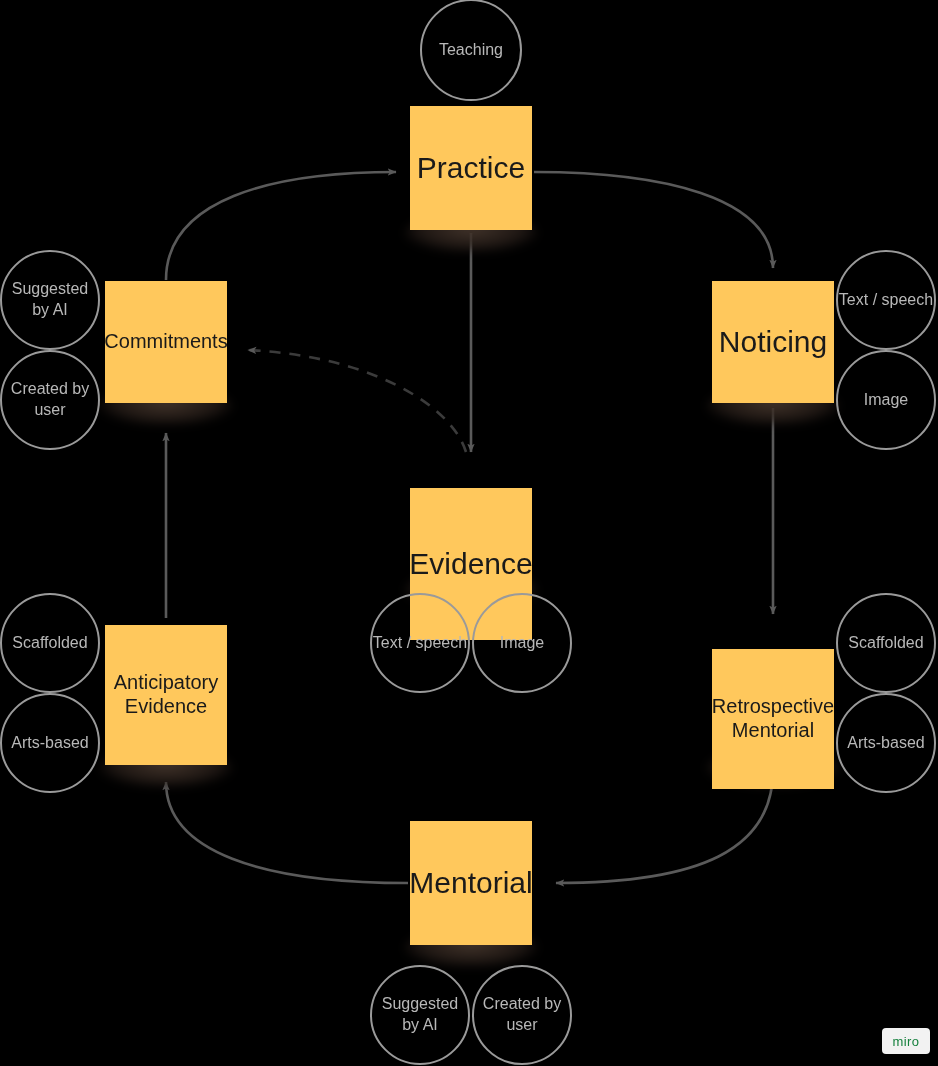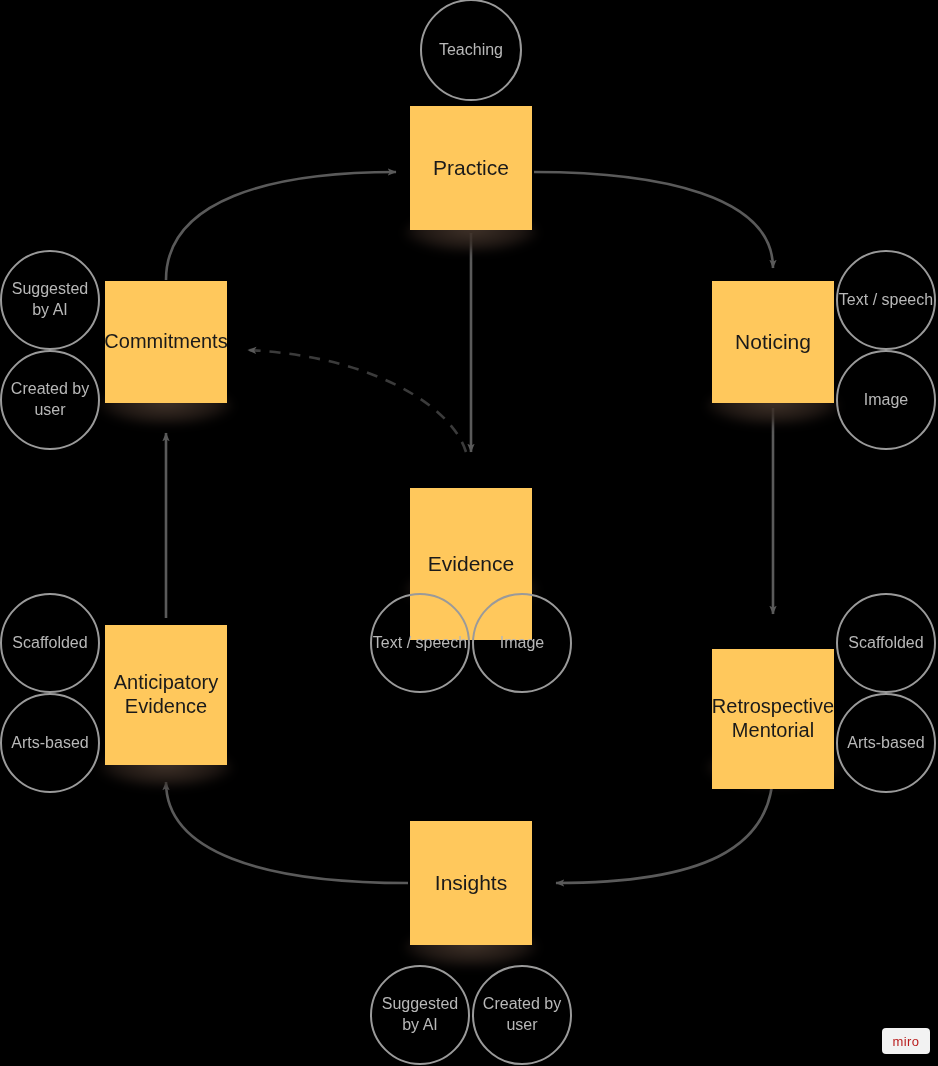--- a/index.html
+++ b/index.html
@@ -36,21 +36,21 @@
     z-index: 5;
   }
   .note .note-label { display: block; }
   .note-shadow {
     position: absolute;
     z-index: 4;
     border-radius: 50% / 60%;
     filter: blur(5px);
     background: radial-gradient(ellipse at 50% 35%, rgba(70,55,45,0.95) 0%, rgba(40,30,25,0.75) 55%, rgba(0,0,0,0) 78%);
   }
-  .note-big { font-size: 21px; font-weight: 400; }
+  .note-big { font-size: 30px; font-weight: 400; }
   .note-med { font-size: 20px; font-weight: 400; }
   .circle {
     position: absolute;
     border: 2px solid #9a9a9a;
     border-radius: 50%;
     color: #b8b8b8;
     display: flex;
     align-items: center;
     justify-content: center;
     text-align: center;
@@ -64,21 +64,21 @@
     position: absolute;
     right: 8px;
     bottom: 12px;
     width: 48px;
     height: 26px;
     background: #f2f2f2;
     border-radius: 4px;
     display: flex;
     align-items: center;
     justify-content: center;
-    color: #b91c1c;
+    color: #15803d;
     font-size: 13px;
     letter-spacing: 0.4px;
     z-index: 20;
   }
 </style>
 </head>
 <body>
 
 <div id="board">
 
@@ -128,21 +128,21 @@
       <div class="note note-big" style="left: 410px; top: 488px; width: 122px; height: 152px;">
         <span class="note-label">Evidence</span>
       </div>
       <div class="note note-med" style="left: 105px; top: 625px; width: 122px; height: 140px;">
         <span class="note-label">Anticipatory Evidence</span>
       </div>
       <div class="note note-med" style="left: 712px; top: 625px; width: 122px; height: 140px; margin-top: 24px;">
         <span class="note-label">Retrospective Mentorial</span>
       </div>
       <div class="note note-big" style="left: 410px; top: 821px; width: 122px; height: 124px;">
-        <span class="note-label">Insights</span>
+        <span class="note-label">Mentorial</span>
       </div>
     </div>
   <div id="circle-layer">
       <div class="circle" style="left: 420px; top: -1px; width: 102px; height: 102px;">
         <span>Teaching</span>
       </div>
       <div class="circle" style="left: 0px; top: 250px; width: 100px; height: 100px;">
         <span>Suggested by AI</span>
       </div>
       <div class="circle" style="left: 0px; top: 350px; width: 100px; height: 100px;">

